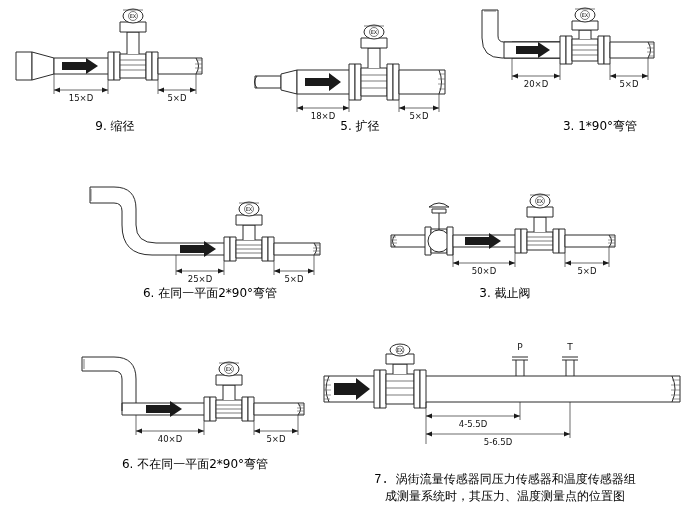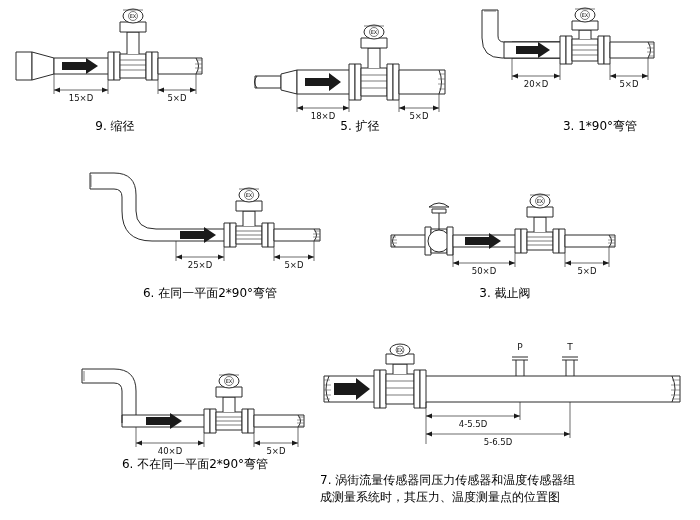--- a/index.html
+++ b/index.html
@@ -235,21 +235,21 @@
         <path class="arrow-body" d="M154,74 L160,71.5 L160,76.5 Z"></path>
         <path class="arrow-body" d="M192,74 L186,71.5 L186,76.5 Z"></path>
         <line class="dim" x1="154" y1="62" x2="154" y2="78"></line>
         <line class="dim" x1="192" y1="56" x2="192" y2="78"></line>
         <text class="dimtext" x="173" y="85" text-anchor="middle">5×D</text>
       </g>
     </svg>
   </div>
   <div class="caption" style="left:520px; top:118px; width:160px;">3. 1*90°弯管</div>
 
-  <div class="fig" style="left:80px; top:159px;">
+  <div class="fig" style="left:80px; top:173px;">
     <svg width="260" height="120" viewBox="0 0 260 120">
 
       <g>
         <path class="ln" d="M10,14 L34,14 q22,0 22,22 L56,52 q0,18 20,18 L96,70"></path>
         <path class="ln" d="M10,30 L34,30 q8,0 8,8 L42,52 q0,30 30,30 L96,82"></path>
         <path class="ln" d="M10,14 L10,30"></path>
         <line class="ln-thin" x1="11" y1="16" x2="11" y2="28"></line>
       </g>
 
       <path class="ln" d="M96,70 L150,70"></path>
@@ -362,21 +362,21 @@
         <path class="arrow-body" d="M180,98 L186,95.5 L186,100.5 Z"></path>
         <path class="arrow-body" d="M224,98 L218,95.5 L218,100.5 Z"></path>
         <line class="dim" x1="180" y1="88" x2="180" y2="102"></line>
         <line class="dim" x1="224" y1="82" x2="224" y2="102"></line>
         <text class="dimtext" x="202" y="109" text-anchor="middle">5×D</text>
       </g>
     </svg>
   </div>
   <div class="caption" style="left:420px; top:285px; width:170px;">3. 截止阀</div>
 
-  <div class="fig" style="left:60px; top:357px;">
+  <div class="fig" style="left:60px; top:345px;">
     <svg width="265" height="110" viewBox="0 0 265 110">
 
       <g>
         <path class="ln" d="M22,12 L54,12 q22,0 22,22 L76,52"></path>
         <path class="ln" d="M22,26 L54,26 q8,0 8,8 L62,52"></path>
         <path class="ln" d="M22,12 L22,26"></path>
         <line class="ln-thin" x1="24" y1="14" x2="24" y2="24"></line>
         <path class="ln" d="M62,52 L62,66"></path>
         <path class="ln" d="M76,52 L76,58"></path>
       </g>
@@ -497,16 +497,16 @@
       </g>
 
       <g>
         <line class="dim" x1="106" y1="82" x2="250" y2="82"></line>
         <path class="arrow-body" d="M106,82 L112,79.5 L112,84.5 Z"></path>
         <path class="arrow-body" d="M250,82 L244,79.5 L244,84.5 Z"></path>
         <text class="dimtext" x="178" y="93" text-anchor="middle">5-6.5D</text>
       </g>
     </svg>
   </div>
-  <div class="caption" style="left:320px; top:472px; width:370px; text-align:left;">7. 涡街流量传感器同压力传感器和温度传感器组
+  <div class="caption" style="left:320px; top:472px; width:370px; text-align:center;font-family:Liberation Mono, monospace;">7. 涡街流量传感器同压力传感器和温度传感器组
 成测量系统时，其压力、温度测量点的位置图</div>
 
 </div>
 
 </body></html>

